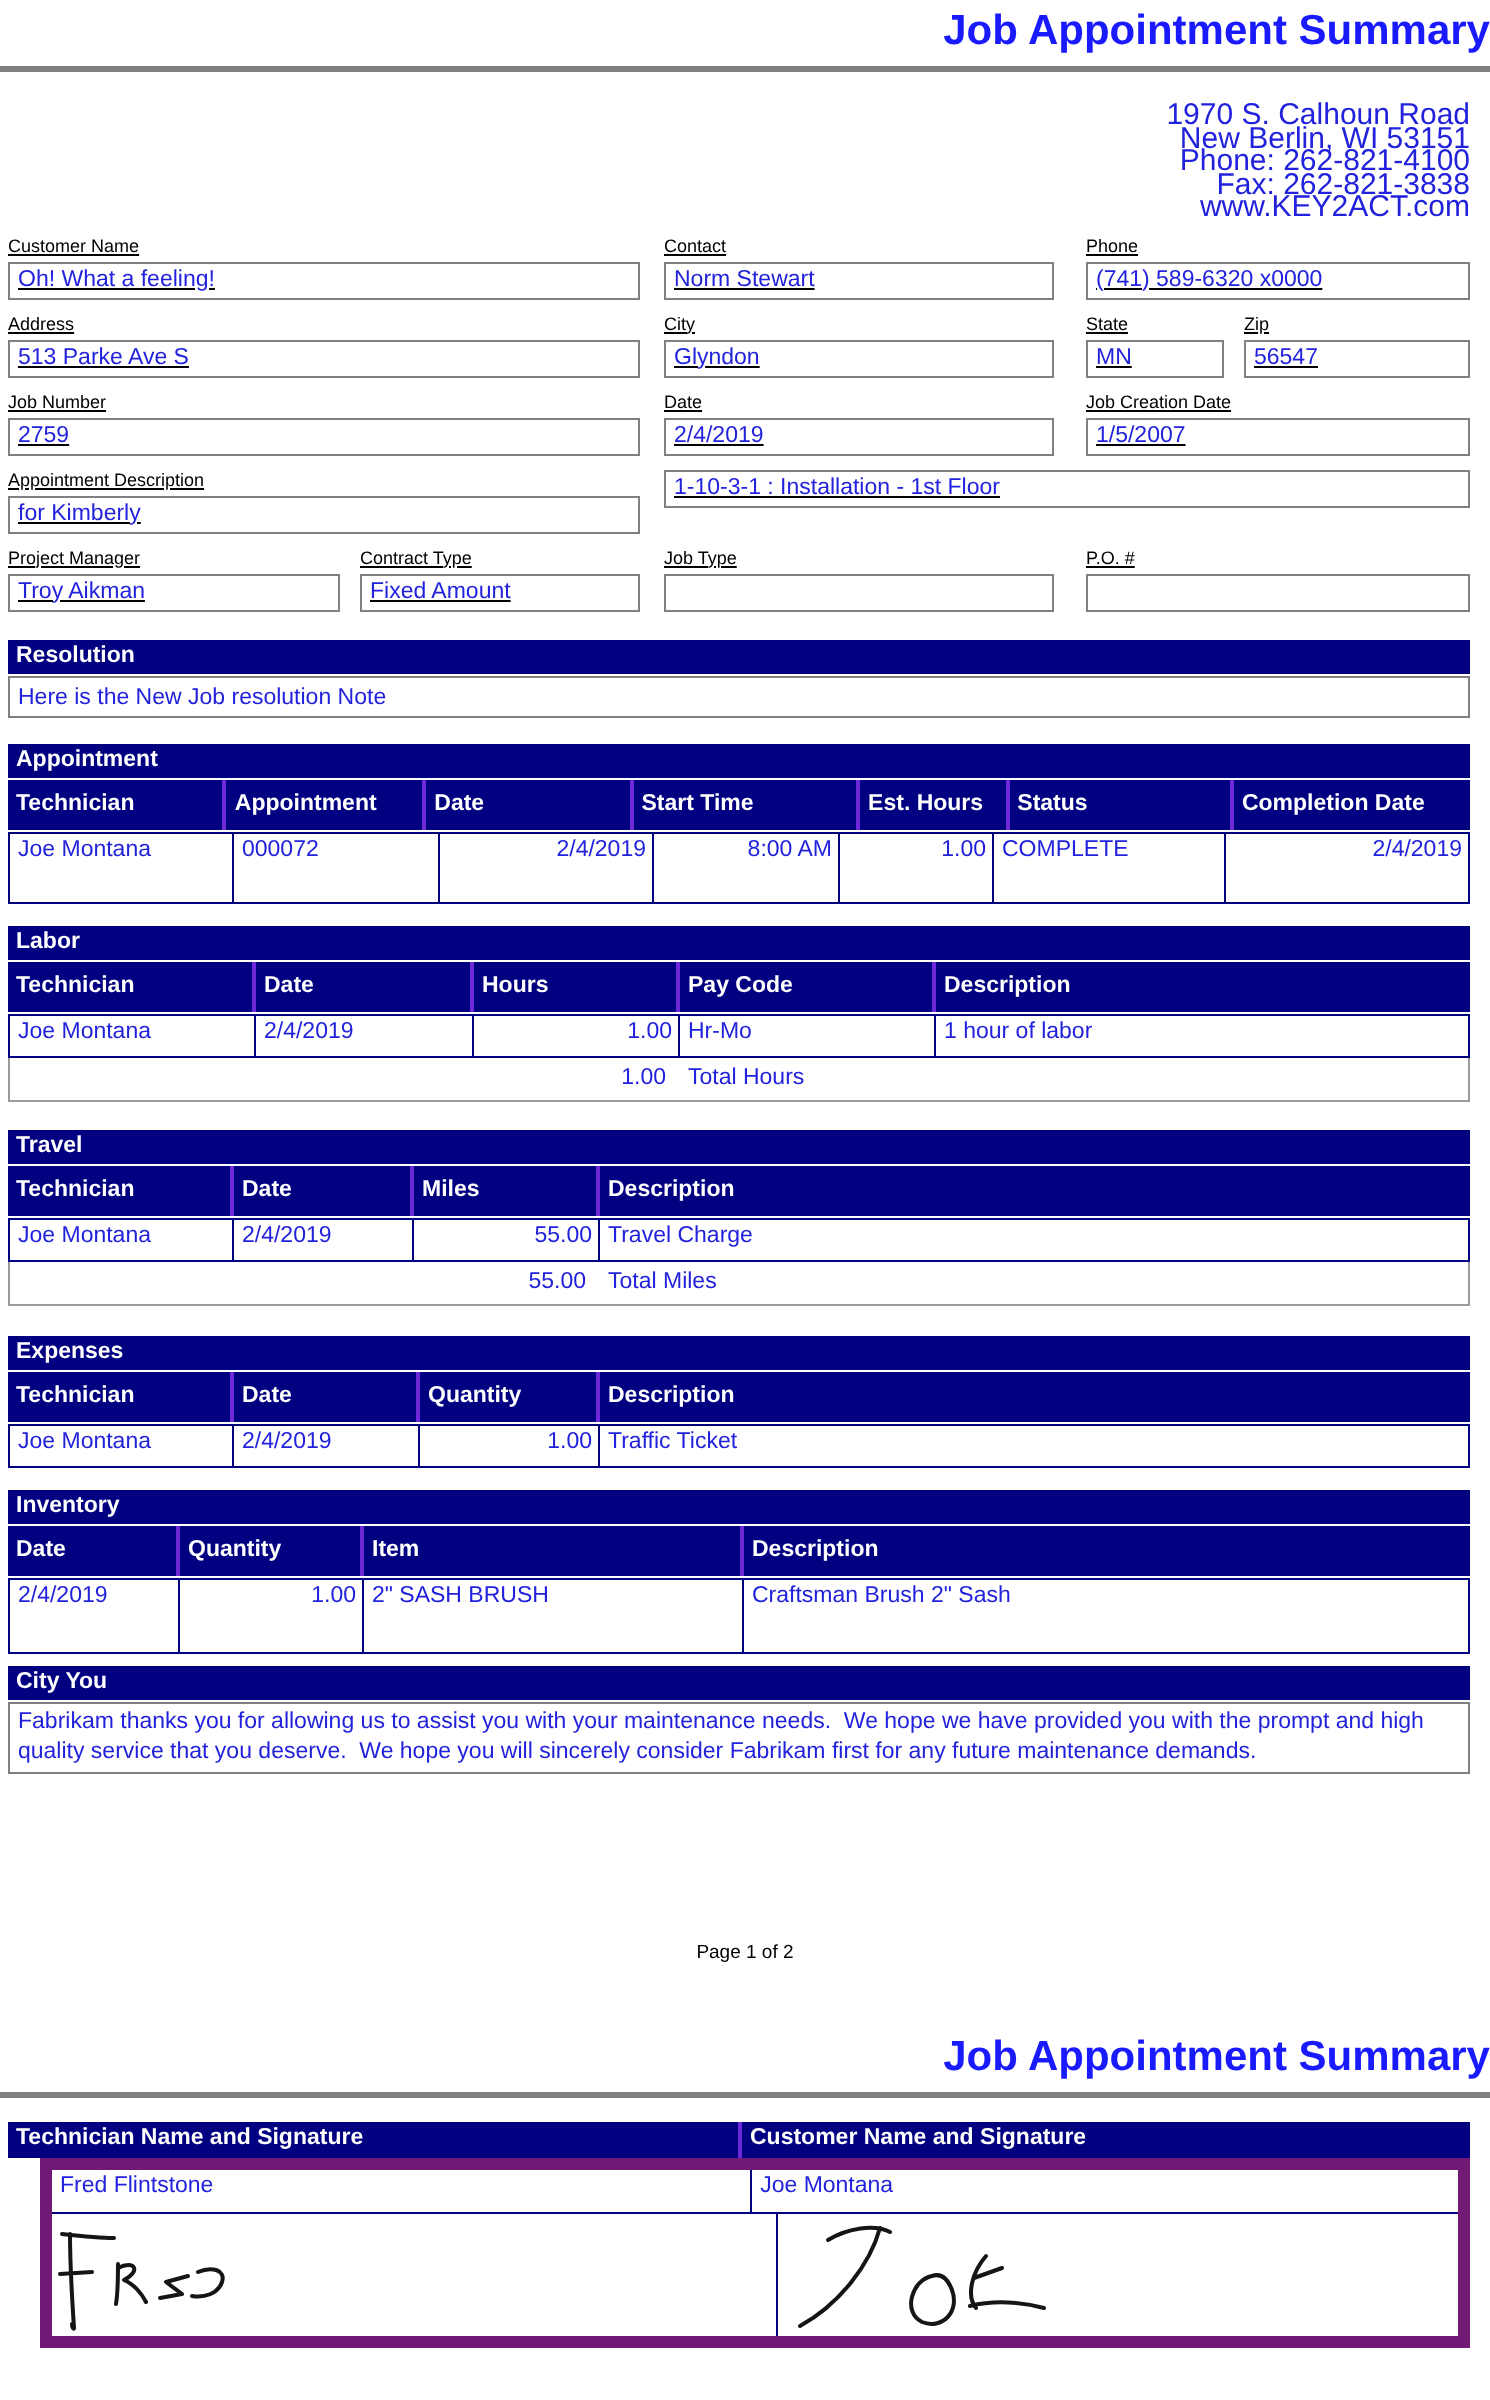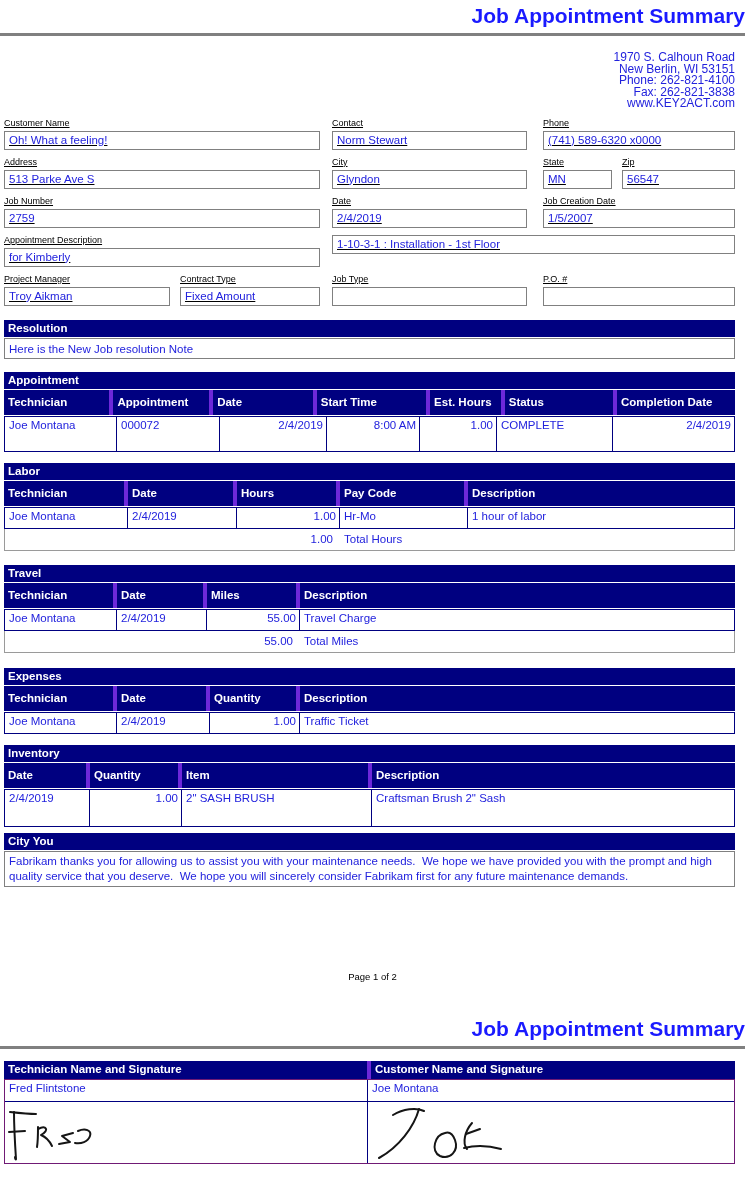--- a/index.html
+++ b/index.html
@@ -10,21 +10,21 @@
     color:#000;
     overflow:hidden;
   }
   .doc-title {
     text-align:right; color:#1a1aff; font-weight:bold;
     font-size:21px; padding-top:4px; letter-spacing:0px;
   }
   .rule { height:3px; background:#808080; margin-top:5px; }
   .addr {
     text-align:right; margin:16px 10px 0 0;
-    color:#2222dd; font-size:12px; line-height:11.5px;
+    color:#2222dd; font-size:15px; line-height:11.5px;
   }
   .form { margin:8px 0 0 4px; width:731px;text-decoration:underline; }
   .frow { display:flex; margin-bottom:7px; }
   .flabel { font-size:9px; color:#000; margin-bottom:2px; height:11px; line-height:11px; }
   .fbox {
     border:1px solid #808080; height:19px; background:#fff;
     font-size:11.5px; color:#2222dd; line-height:17px; padding-left:4px;
     overflow:hidden; white-space:nowrap;
   }
   .sec { margin-left:4px; width:731px; }
@@ -35,42 +35,42 @@
   .note-box {
     border:1px solid #808080; margin-top:1px;
     color:#2222dd; font-size:11.5px; line-height:15px; padding:2px 4px;
     white-space:pre-wrap;
   }
   .note-box.single { height:21px; line-height:16px; }
   .hdr-row { display:flex; margin-top:1px; }
   .hcell {
     background:#000080; color:#fff; font-weight:bold; font-size:11.5px;
     height:25px; line-height:24px; padding-left:4px;
-    border-right:4px solid #6d28d9; overflow:hidden; white-space:nowrap;
+    border-right:2px solid #6d28d9; overflow:hidden; white-space:nowrap;
   }
   .hcell:last-child { border-right:none; }
   .tbody { border:1px solid #000080; margin-top:1px; }
   .drow { display:flex; }
   .dcell {
     border-right:1px solid #000080; font-size:11.5px; color:#2222dd;
     padding:2px 3px 0 4px; overflow:hidden; white-space:nowrap;
   }
   .dcell:last-child { border-right:none; }
   .ar { text-align:right; }
   .h20 { height:20px; } .h34 { height:34px; } .h36 { height:36px; }
   .total-row {
     display:flex; border:1px solid #9a9a9a; border-top:none; height:22px;
     font-size:11.5px; color:#2222dd; line-height:20px;
   }
   .total-num { text-align:right; padding-right:4px; }
   .total-label { padding-left:7px; }
   .page-label { text-align:center; font-size:9.5px; color:#000; margin-top:84px; }
   .p2-title { margin-top:31px; }
   .sig { margin-top:12px; }
-  .sig-body { border:1px solid #701a75; }
+  .sig-body { border:6px solid #701a75;margin-left:16px; }
   .sig-names { display:flex; height:21px; }
   .sig-draw { display:flex; height:62px; border-top:1px solid #000080; }
   .sig-cell { border-right:1px solid #000080; }
   .sig-cell:last-child { border-right:none; }
   svg.scribble { display:block; }
 </style>
 </head>
 <body>
 
 <div>

